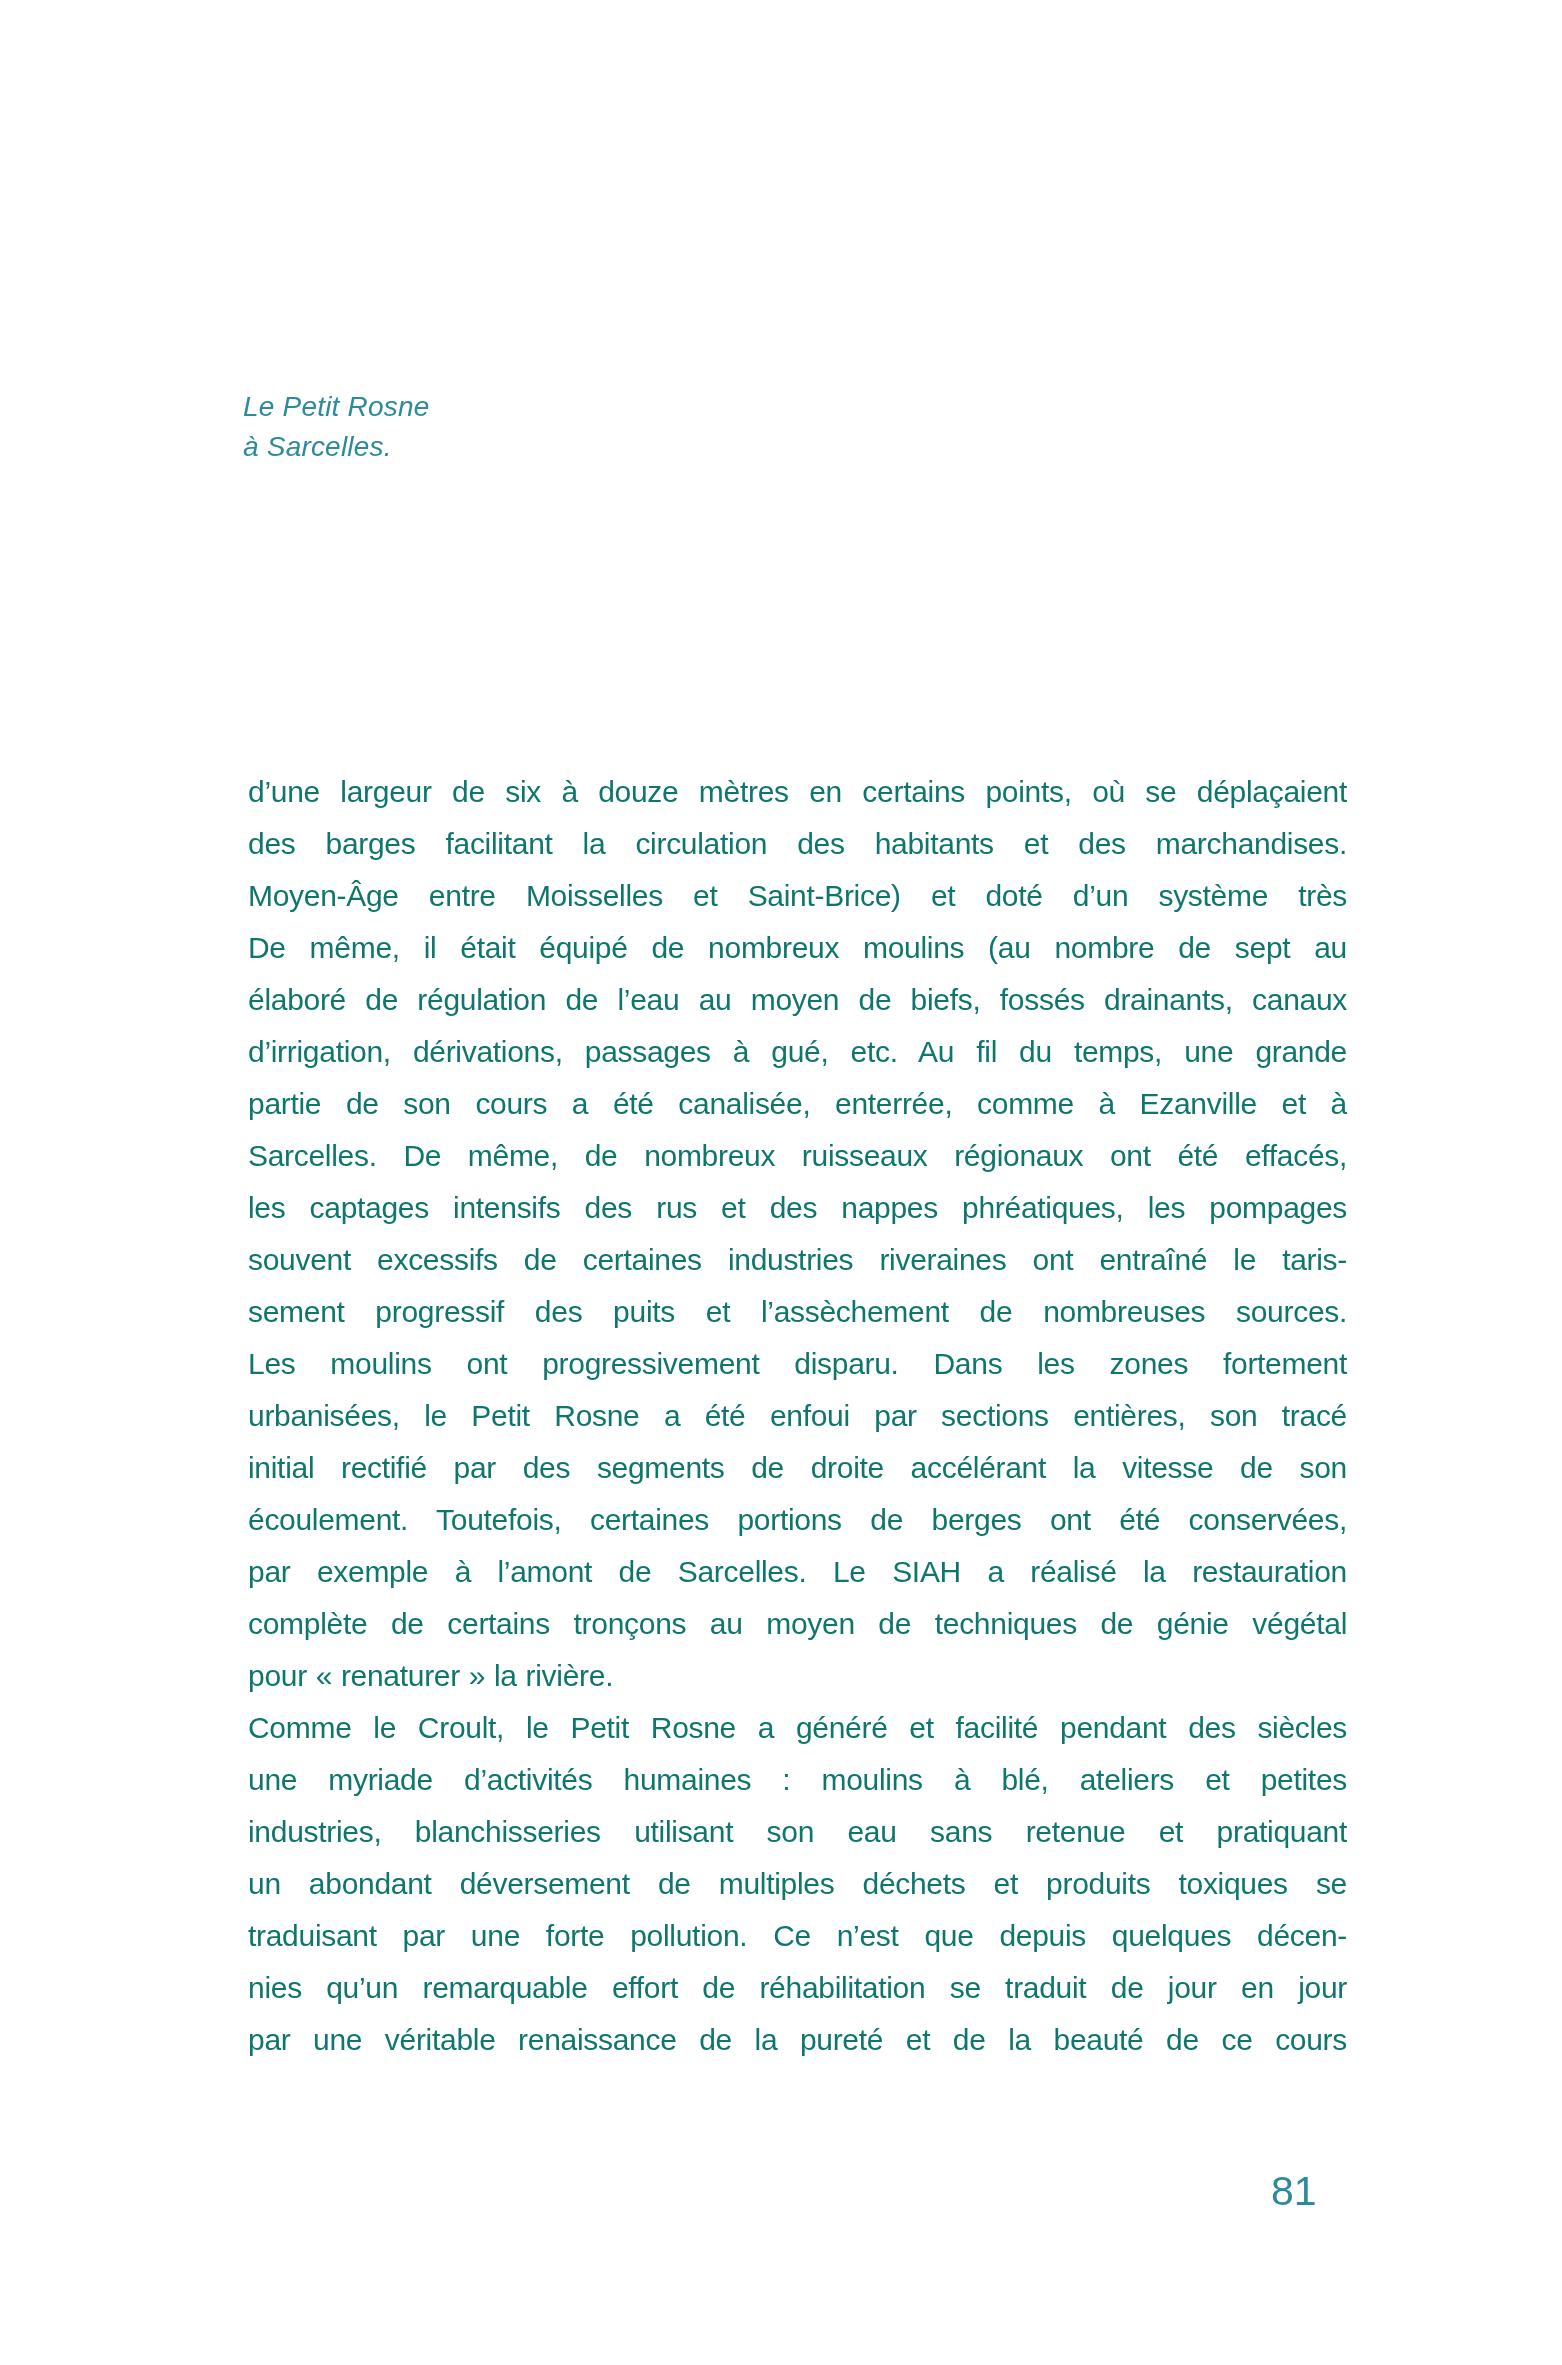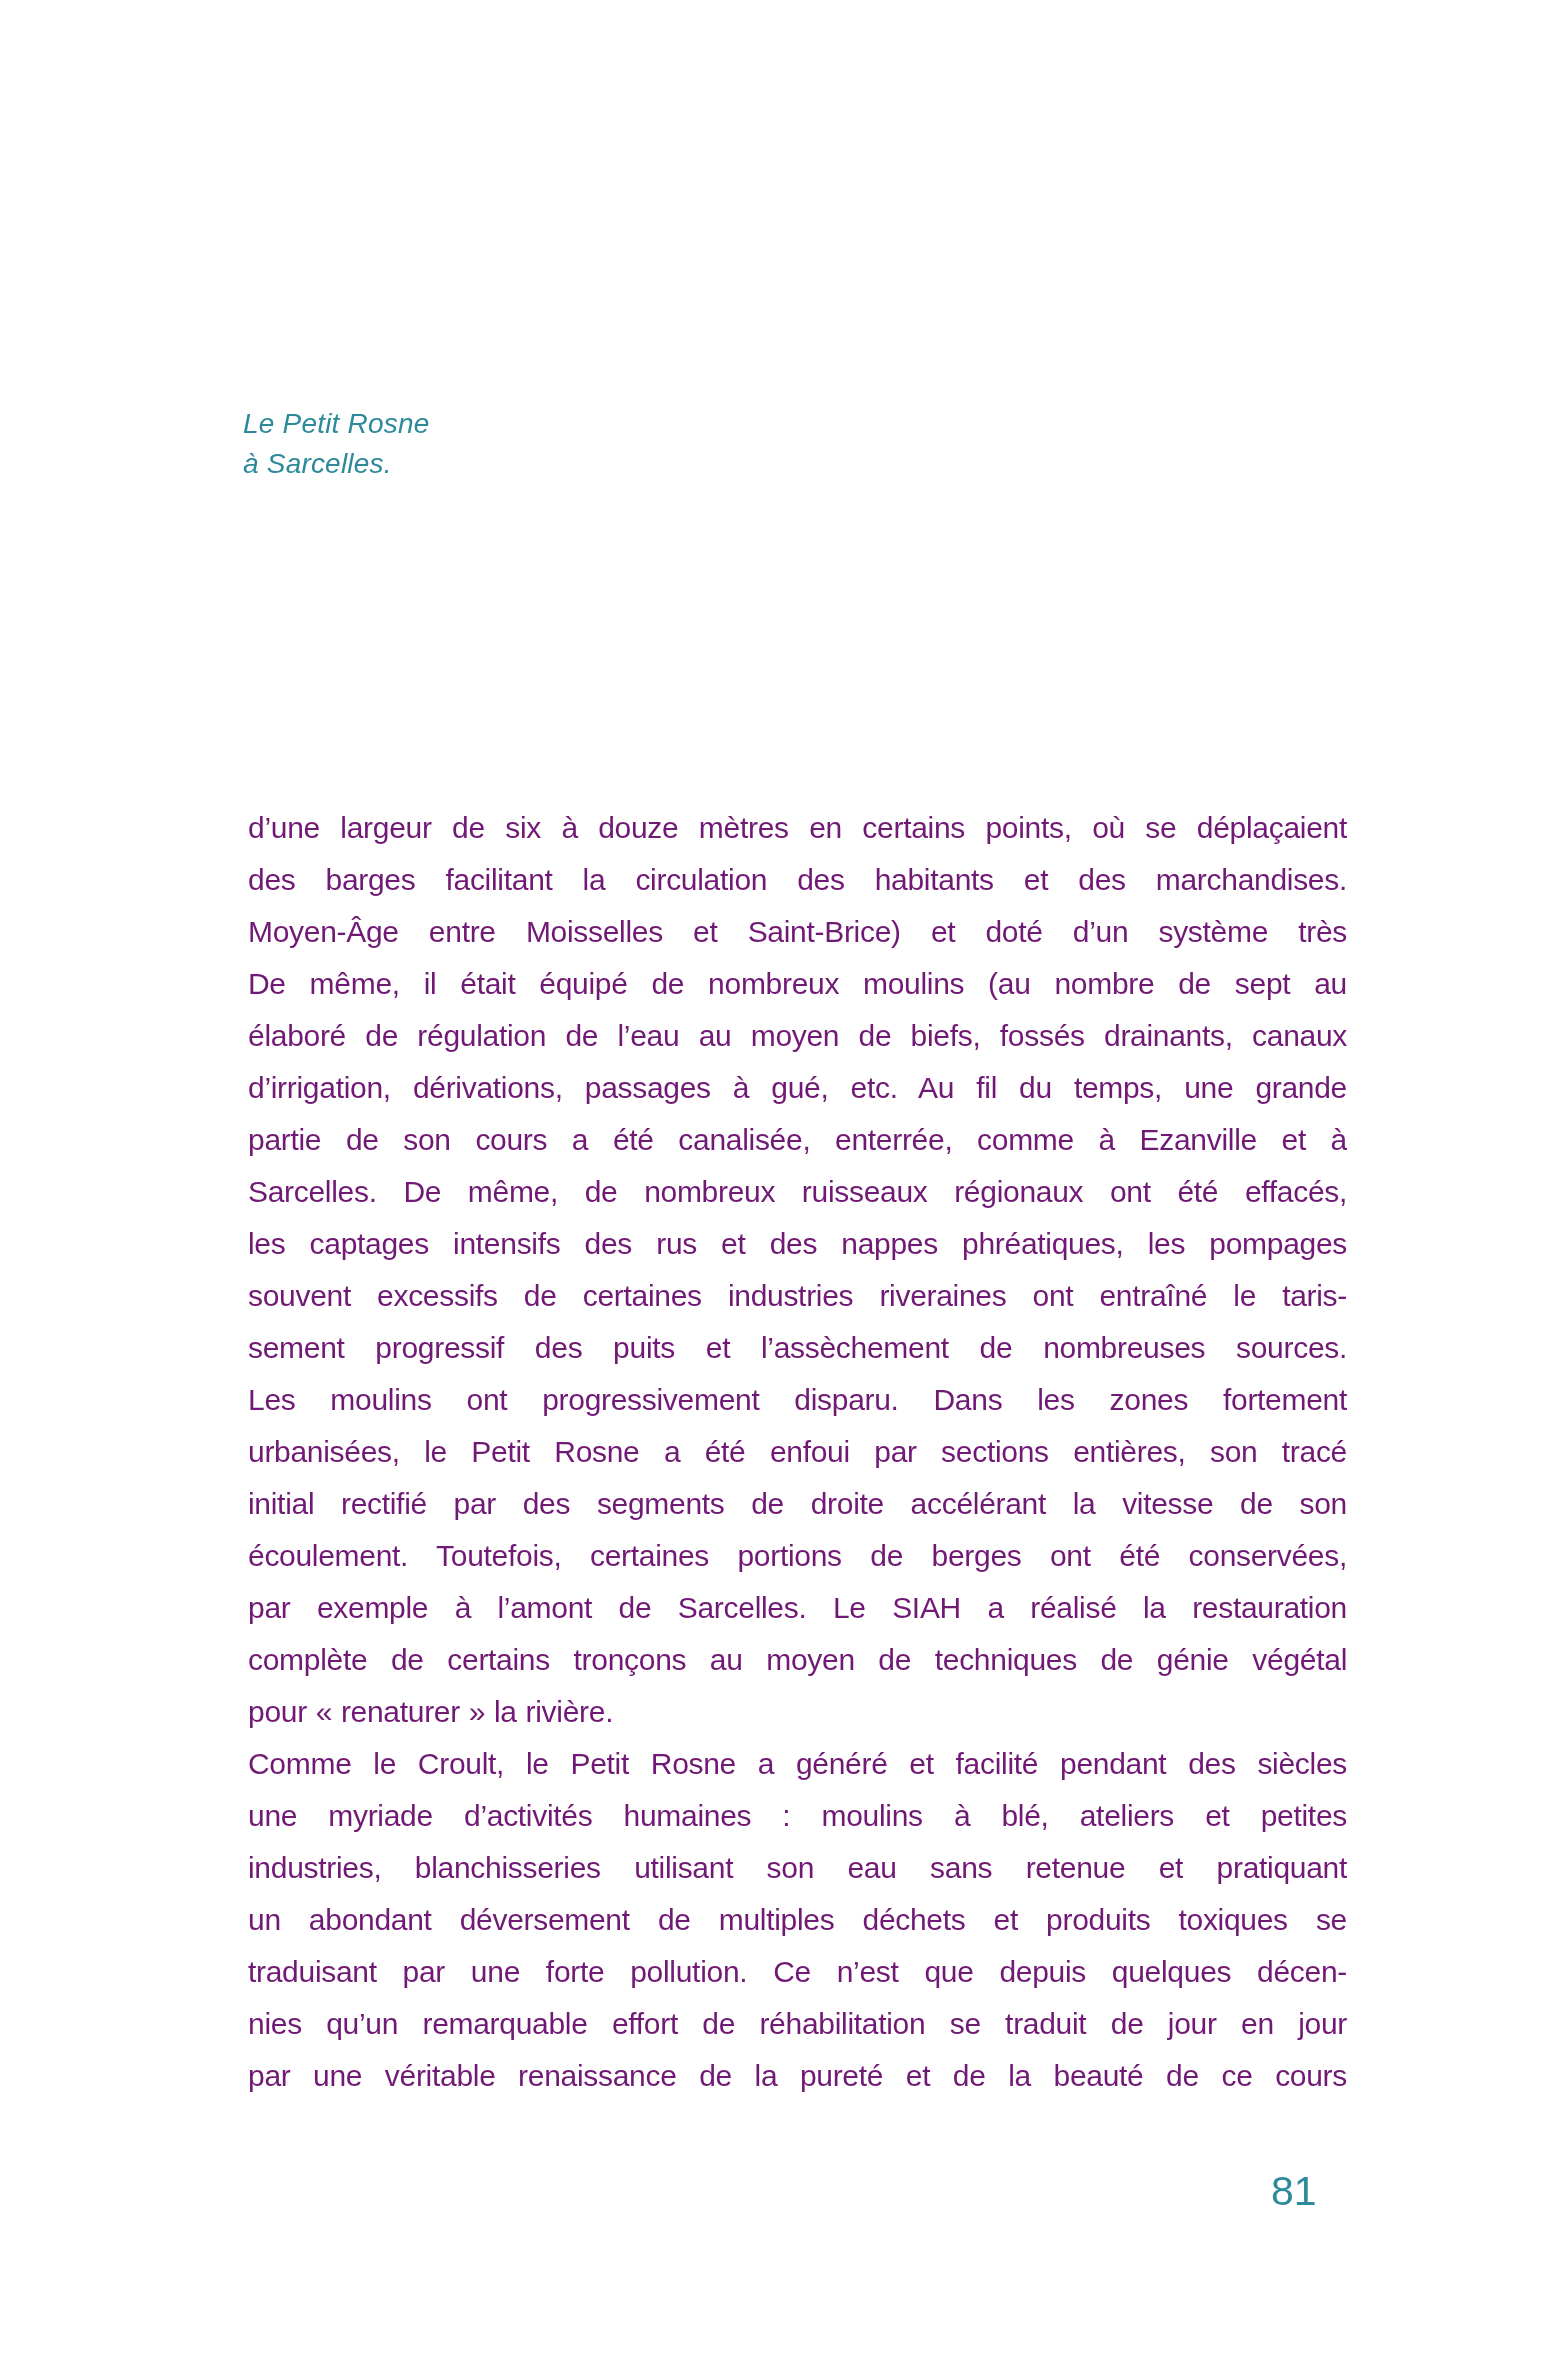--- a/index.html
+++ b/index.html
@@ -22,31 +22,30 @@
   
   .caption {
     position: absolute;
     left: 243px;
     top: 387px;
     font-size: 28px;
     line-height: 40px;
     font-style: italic;
     color: #2d8a9b;
     letter-spacing: 0.2px;
-    margin-top: 17px;
   }
   
   .body-text {
     position: absolute;
     left: 248px;
-    top: 802px;
+    top: 766px;
     width: 1099px;
     font-size: 30px;
     line-height: 52px;
-    color: #701a75;
+    color: #0f766e;
     letter-spacing: -0.3px;
     word-spacing: 0.8px;
   }
   .line {
     height: 52px;
     overflow: hidden;
     text-align: justify;
     text-align-last: justify;
     white-space: normal;
   }

